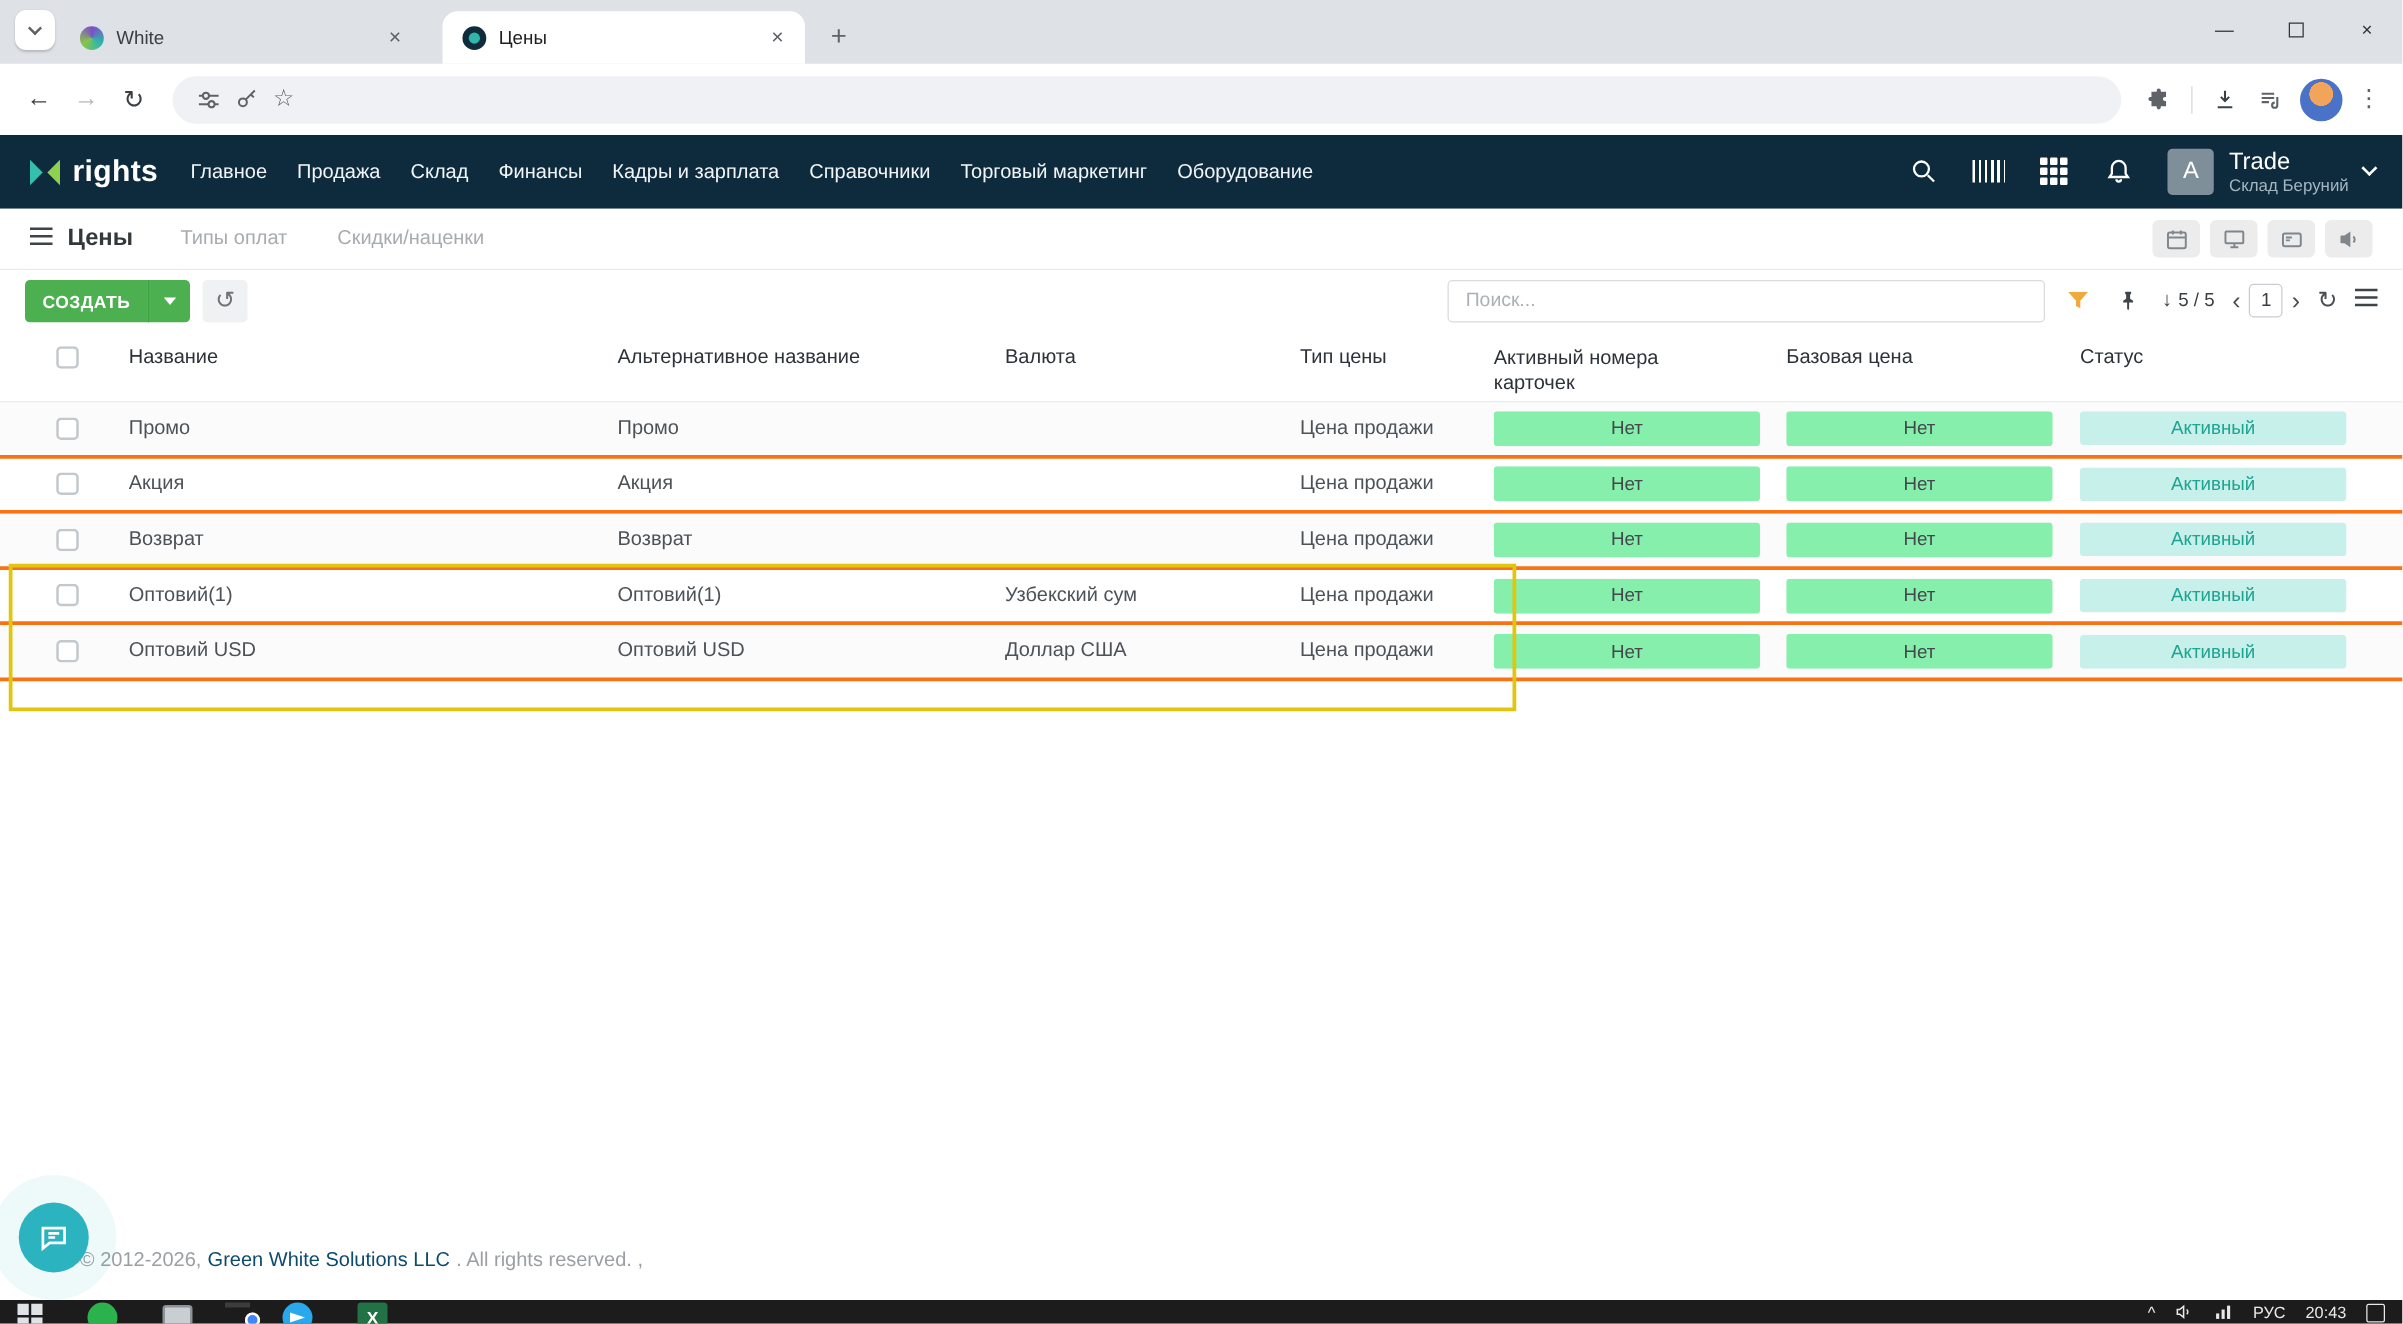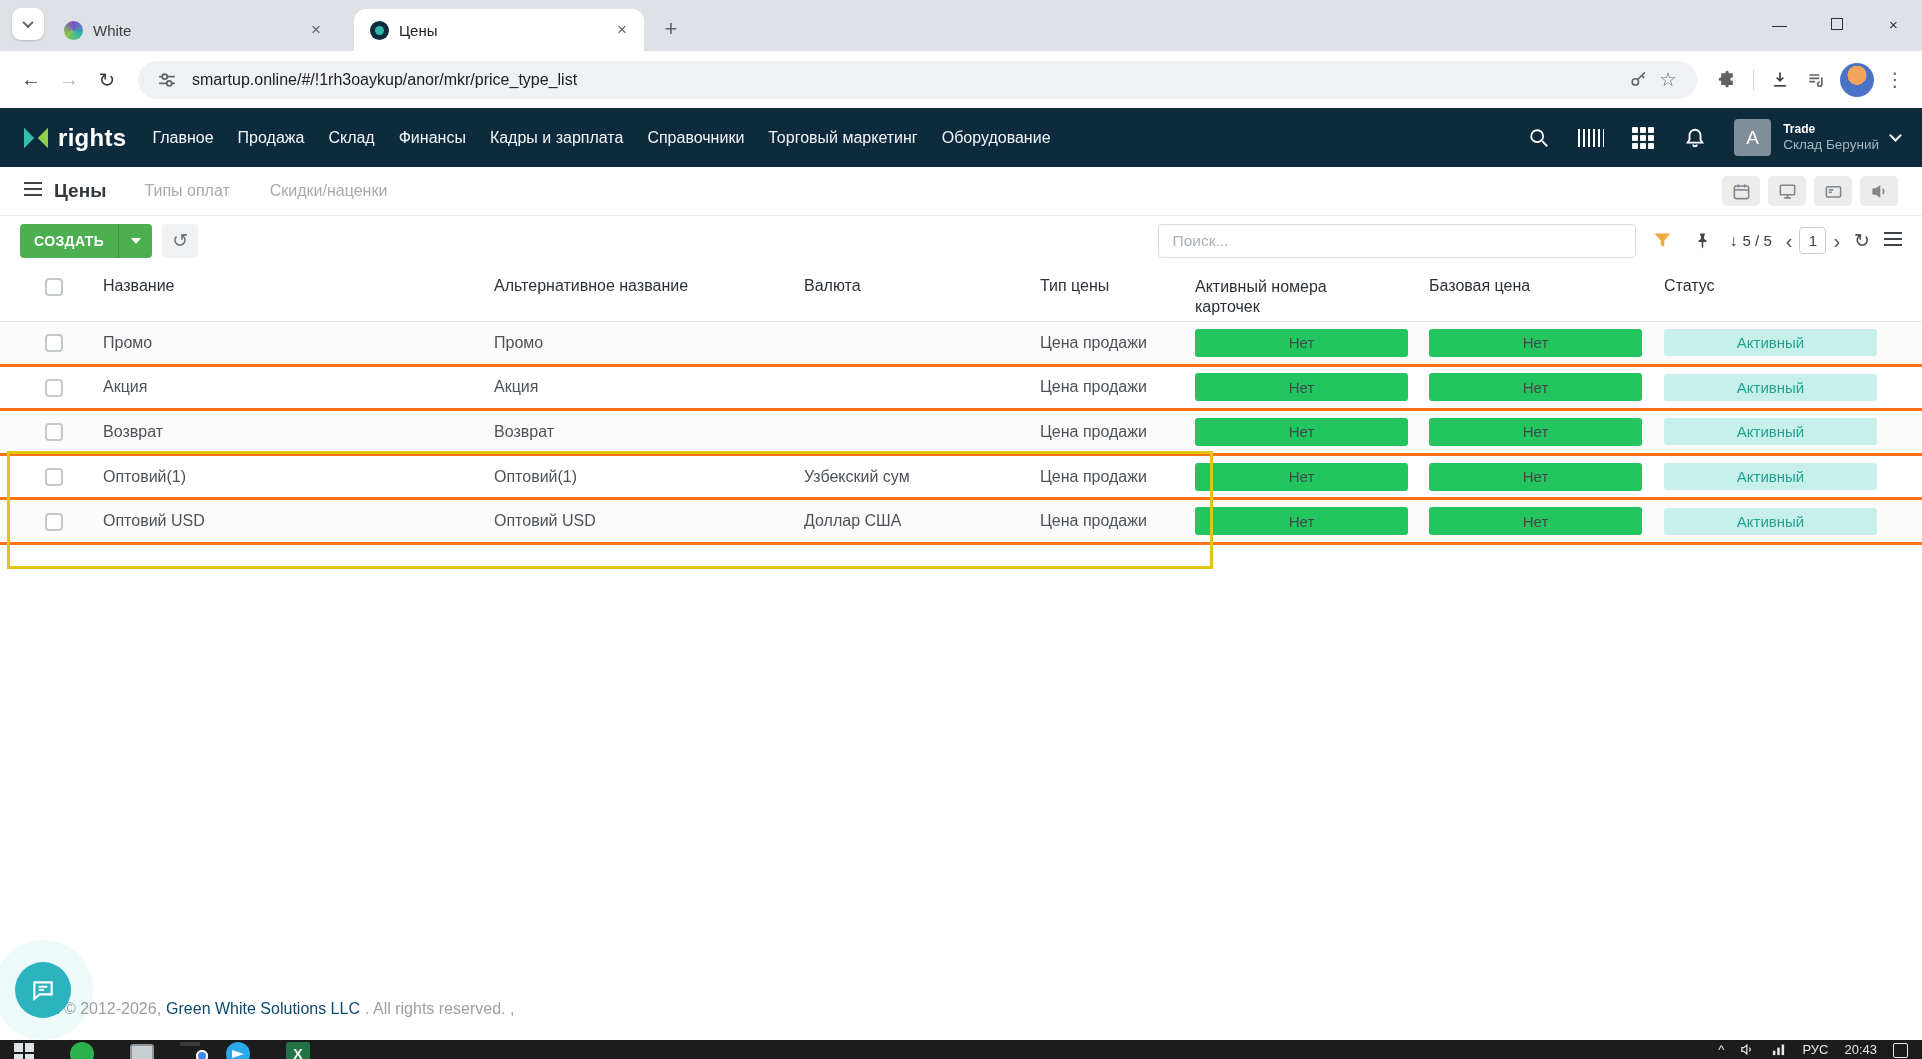--- a/index.html
+++ b/index.html
@@ -46,21 +46,21 @@
   .brandname{font-size:24px;font-weight:bold;letter-spacing:.3px;margin-left:8px}
   .mainnav{display:flex;gap:24px}
   .navitem{font-size:16px;color:#f2f5f7;white-space:nowrap}
   .hdr-right{margin-left:auto;display:flex;align-items:center;gap:26px}
   .hicon{display:flex;align-items:center;justify-content:center;width:26px;height:26px}
   .barcodeic{width:26px;height:18px;background:repeating-linear-gradient(90deg,#fff 0 2px,transparent 2px 5px)}
   .gridic{display:grid;grid-template-columns:repeat(3,6px);grid-auto-rows:6px;gap:2px}
   .gridic i{background:#fff;border-radius:1px;display:block}
   .userblock{display:flex;align-items:center;gap:12px}
   .uavatar{width:37px;height:37px;background:#7e8f9a;border-radius:4px;display:flex;align-items:center;justify-content:center;font-size:19px;color:#fff}
-  .uname{font-size:12px;font-weight:bold;line-height:1.15}
+  .uname{font-size:19px;font-weight:normal;line-height:1.15}
   .ubranch{font-size:13.5px;color:#a3b5bf;line-height:1.15}
   .chev-w{width:9px;height:9px;border-right:2px solid #fff;border-bottom:2px solid #fff;transform:rotate(45deg);margin-top:-5px}
 
   
   .pagetabs{height:49px;background:#fff;border-bottom:1px solid #e8eaec;display:flex;align-items:center;padding:0 24px}
   .burger{display:inline-block;width:18px;height:14px;border-top:2px solid #3f4448;border-bottom:2px solid #3f4448;position:relative}
   .burger::after{content:"";position:absolute;left:0;top:4px;width:100%;height:2px;background:#3f4448}
   .pt-title{font-size:19px;font-weight:bold;color:#33383d;margin:0 38px 0 12px}
   .pt-tab{font-size:16px;color:#a7abaf;margin-right:40px}
   .pt-right{margin-left:auto;display:flex;gap:8px}
@@ -90,21 +90,21 @@
   
   .tgrid{display:grid;grid-template-columns:103px 391px 310px 236px 155px 234px 235px 1fr;align-items:center}
   .thead{height:57px;border-bottom:1px solid #e4e6e8;align-items:start;padding-top:12px;font-weight:normal;font-size:16px;color:#2c3238}
   .thead .hdr-narrow{max-width:175px;line-height:1.25}
   .trow{height:44.6px;border-bottom:3px solid #f97316;font-size:16px;color:#4d5257}
   .trow:nth-child(odd){background:#fbfbfc}
   .tc{white-space:nowrap;overflow:hidden}
   .c-check{padding-left:45px}
   .checkbox{display:inline-block;width:18px;height:18px;border:2px solid #c3c8cd;border-radius:4px;background:#fff;vertical-align:middle}
   .badge{display:inline-flex;align-items:center;justify-content:center;width:213px;height:28px;border-radius:3px;font-size:15px}
-  .badge.gray{background:#22c55e;color:#43484d}
+  .badge.gray{background:#86efac;color:#43484d}
   .badge.active{background:#c7f0ea;color:#1ea493;height:27px}
 
   
   .highlightbox{position:absolute;left:7px;top:451px;width:1206px;height:118px;border:3px solid #e2c50f;z-index:40;pointer-events:none}
   .chatbubble{position:absolute;left:15px;top:962px;width:56px;height:56px;border-radius:50%;background:#2bb3c0;z-index:60;
     display:flex;align-items:center;justify-content:center;box-shadow:0 0 0 22px rgba(43,179,192,.08)}
   .pagefooter{position:absolute;left:55px;top:1000px;font-size:16px;color:#9b9fa3;z-index:10;display:flex;gap:5px;white-space:nowrap}
   .pagefooter .link{color:#0c4a6e}
 
   
@@ -163,21 +163,20 @@
     <span class="obicon">
       <svg width="18" height="18" viewBox="0 0 16 16">
           <g stroke="#5f6368" stroke-width="1.5" fill="none">
             <line x1="1" y1="5" x2="15" y2="5"></line>
             <line x1="1" y1="11" x2="15" y2="11"></line>
             <circle cx="6" cy="5" r="2.2" fill="#eff1f4"></circle>
             <circle cx="10" cy="11" r="2.2" fill="#eff1f4"></circle>
           </g>
         </svg>
     </span>
-    <span class="url">smartup.online/#/!1rh3oaykup/anor/mkr/price_type_list</span>
     <span class="obicon">
       <svg width="19" height="19" viewBox="0 0 24 24" fill="none" stroke="#5f6368" stroke-width="2">
           <circle cx="8" cy="15" r="4"></circle>
           <path d="M11 12l9-9M16 7l3 3"></path>
         </svg>
     </span>
     <span class="obicon staric">☆</span>
   </div>
   <span class="baricon">
     <svg width="20" height="20" viewBox="0 0 24 24">

